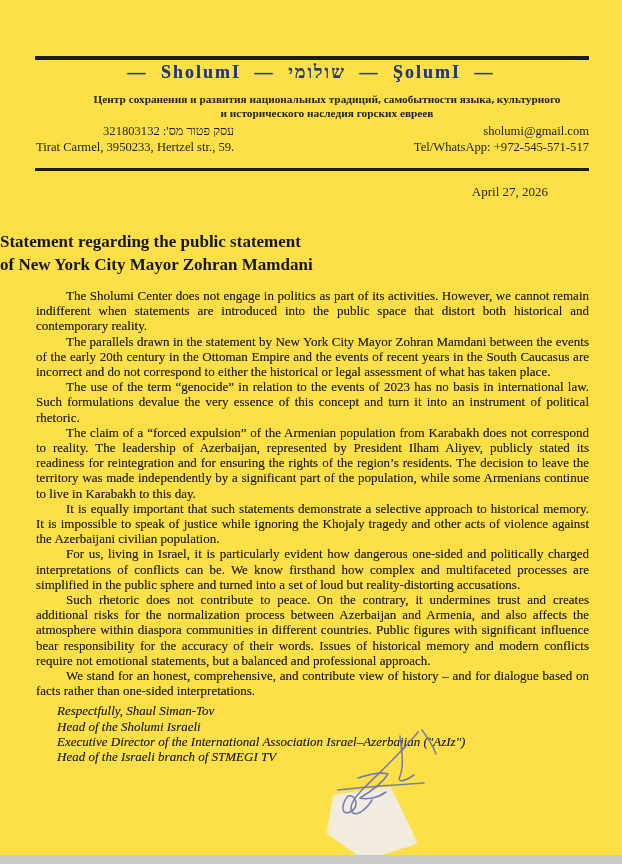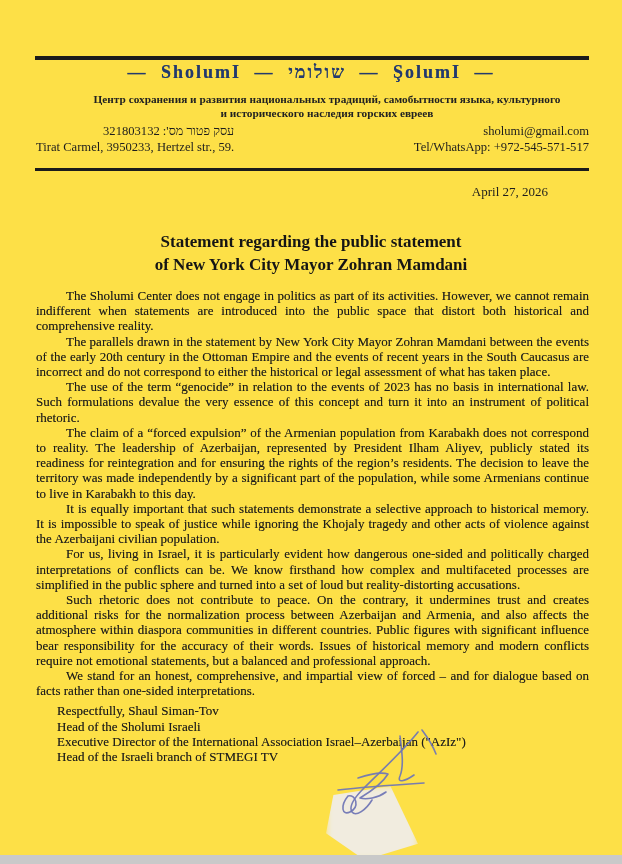--- a/index.html
+++ b/index.html
@@ -37,34 +37,34 @@
   .contacts-right { text-align:right; }
 
   .dateline {
     position:absolute; top:184px; right:74px;
     text-align:right;
     font-size:13px; line-height:15.5px;
   }
 
   .doc-title {
     position:absolute; top:231px; left:0; width:100%;
-    margin:0; text-align:center;
+    margin:0; 
     font-size:17px; font-weight:bold; line-height:22.5px;
     color:#151515;
   }
 
   .content {
     position:absolute; top:288px; left:36px; width:553px;
     font-size:13px; line-height:15.2px;
     text-shadow:0 0 .35px rgba(0,0,0,.45);
   }
   .content p { margin:0; text-indent:30px; text-align:justify; }
 
   .sig-block { margin:5px 0 0 21px; }
-  .sig-block div { line-height:15.2px; }
+  .sig-block div { line-height:15.2px;font-style:italic; }
 
   .stamp-shadow {
     position:absolute; left:326px; top:786px; width:92px; height:74px;
     background:#f1ecdf;
     clip-path:polygon(8% 12%, 70% 0%, 100% 78%, 42% 100%, 0% 64%);
     filter:blur(3px);
   }
   .signature-svg { position:absolute; left:330px; top:726px; }
   .signature-svg path {
     fill:none; stroke:#7177b5; stroke-width:1.6;
@@ -105,28 +105,28 @@
   <div class="dateline">
     <div>April 27, 2026</div>
   </div>
 
   <h1 class="doc-title">
     <span>Statement regarding the public statement</span><br>
     <span>of New York City Mayor Zohran Mamdani</span>
   </h1>
 
   <div class="content">
-    <p>The Sholumi Center does not engage in politics as part of its activities. However, we cannot remain indifferent when statements are introduced into the public space that distort both historical and comprehensive reality.</p>
+    <p>The Sholumi Center does not engage in politics as part of its activities. However, we cannot remain indifferent when statements are introduced into the public space that distort both historical and contemporary reality.</p>
     <p>The parallels drawn in the statement by New York City Mayor Zohran Mamdani between the events of the early 20th century in the Ottoman Empire and the events of recent years in the South Caucasus are incorrect and do not correspond to either the historical or legal assessment of what has taken place.</p>
     <p>The use of the term “genocide” in relation to the events of 2023 has no basis in international law. Such formulations devalue the very essence of this concept and turn it into an instrument of political rhetoric.</p>
     <p>The claim of a “forced expulsion” of the Armenian population from Karabakh does not correspond to reality. The leadership of Azerbaijan, represented by President Ilham Aliyev, publicly stated its readiness for reintegration and for ensuring the rights of the region’s residents. The decision to leave the territory was made independently by a significant part of the population, while some Armenians continue to live in Karabakh to this day.</p>
     <p>It is equally important that such statements demonstrate a selective approach to historical memory. It is impossible to speak of justice while ignoring the Khojaly tragedy and other acts of violence against the Azerbaijani civilian population.</p>
     <p>For us, living in Israel, it is particularly evident how dangerous one-sided and politically charged interpretations of conflicts can be. We know firsthand how complex and multifaceted processes are simplified in the public sphere and turned into a set of loud but reality-distorting accusations.</p>
     <p>Such rhetoric does not contribute to peace. On the contrary, it undermines trust and creates additional risks for the normalization process between Azerbaijan and Armenia, and also affects the atmosphere within diaspora communities in different countries. Public figures with significant influence bear responsibility for the accuracy of their words. Issues of historical memory and modern conflicts require not emotional statements, but a balanced and professional approach.</p>
-    <p>We stand for an honest, comprehensive, and impartial view of forced – and for dialogue based on facts rather than one-sided interpretations.</p>
+    <p>We stand for an honest, comprehensive, and contribute view of history – and for dialogue based on facts rather than one-sided interpretations.</p>
 
     <div class="sig-block">
       <div>Respectfully, Shaul Siman-Tov</div>
       <div>Head of the Sholumi Israeli</div>
       <div>Executive Director of the International Association Israel–Azerbaijan ("AzIz")</div>
       <div>Head of the Israeli branch of STMEGI TV</div>
     </div>
   </div>
 
   <div class="stamp-shadow"></div>

